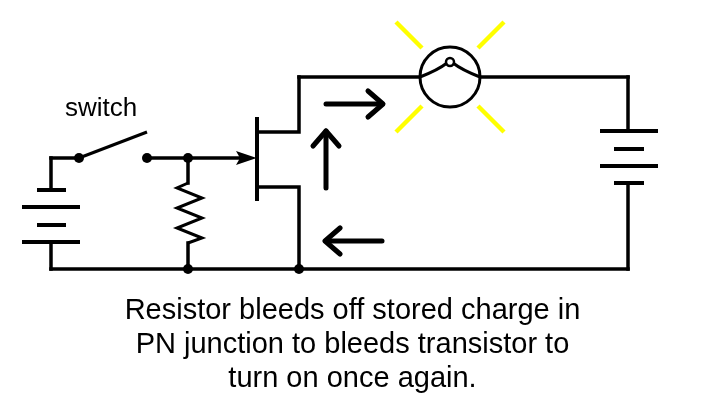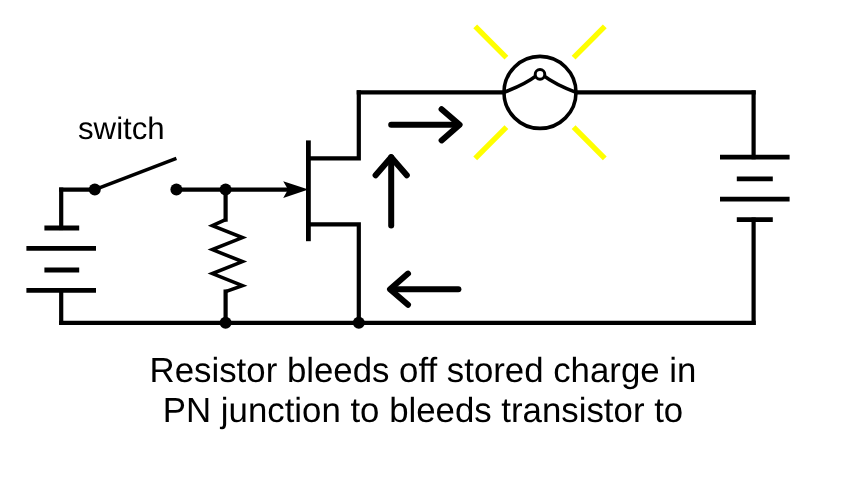--- a/index.html
+++ b/index.html
@@ -92,13 +92,14 @@
   </g>
   <g>
     <line class="flow" x1="382" y1="241" x2="326" y2="241"></line>
     <polyline class="flow" points="340,228 325,241 340,254"></polyline>
   </g>
 </svg>
 
 <div class="caption">
   <div>Resistor bleeds off stored charge in</div>
   <div>PN junction to bleeds transistor to</div>
+  <div>turn on once again.</div>
 </div>
 
 </body></html>

